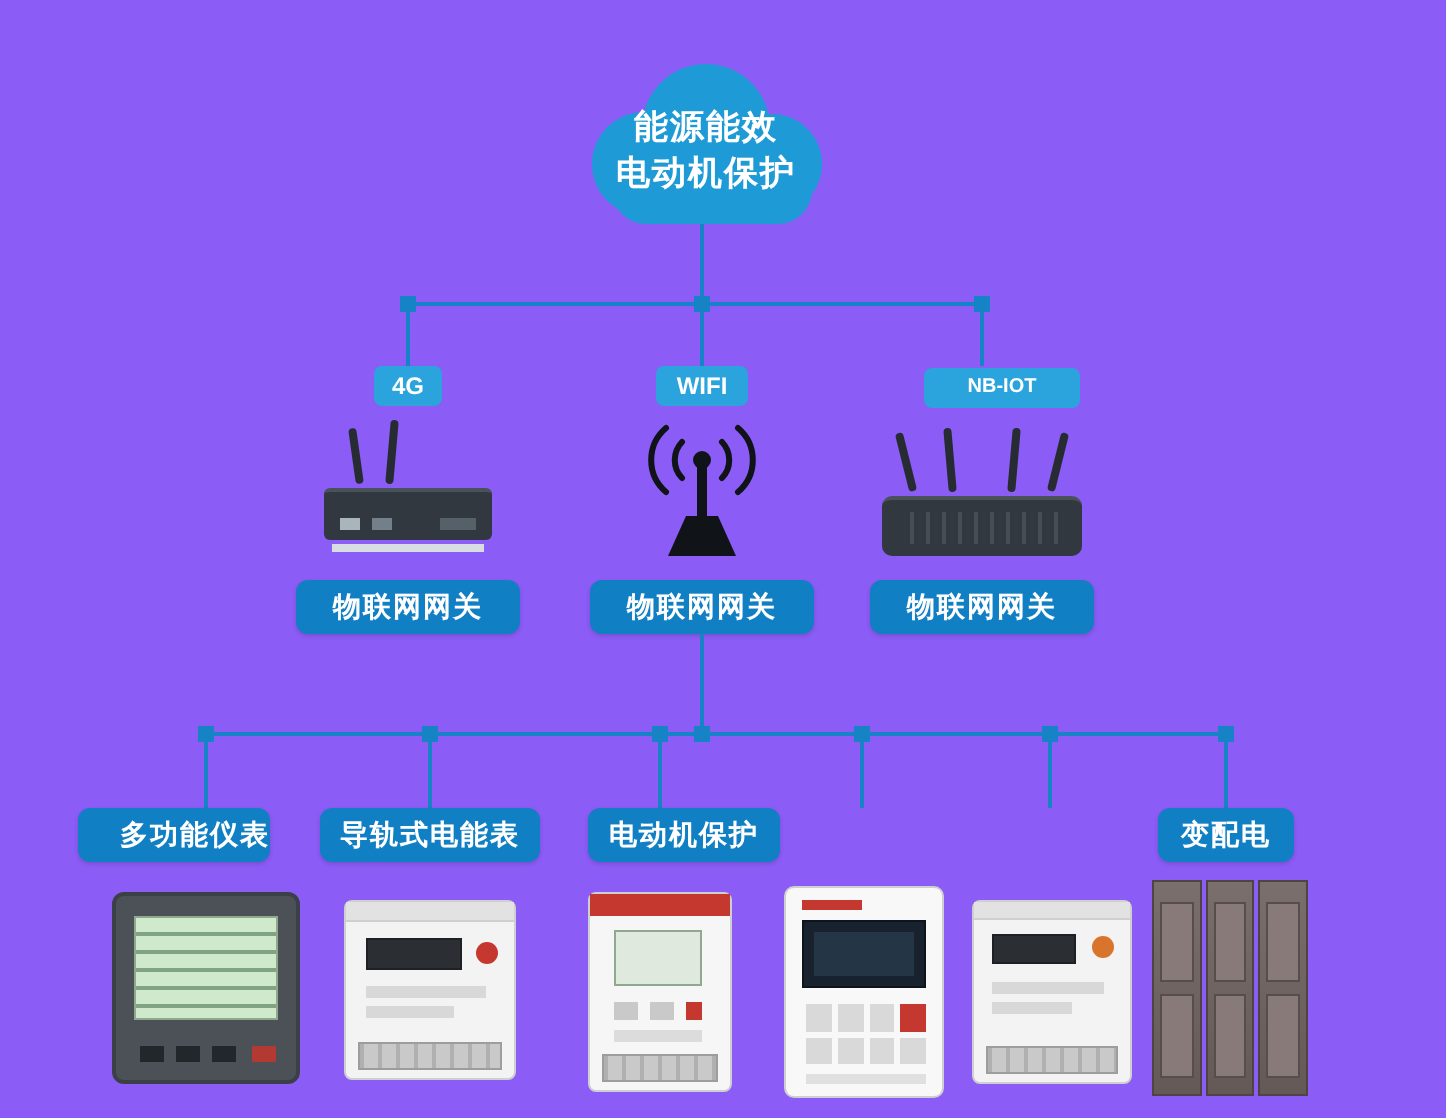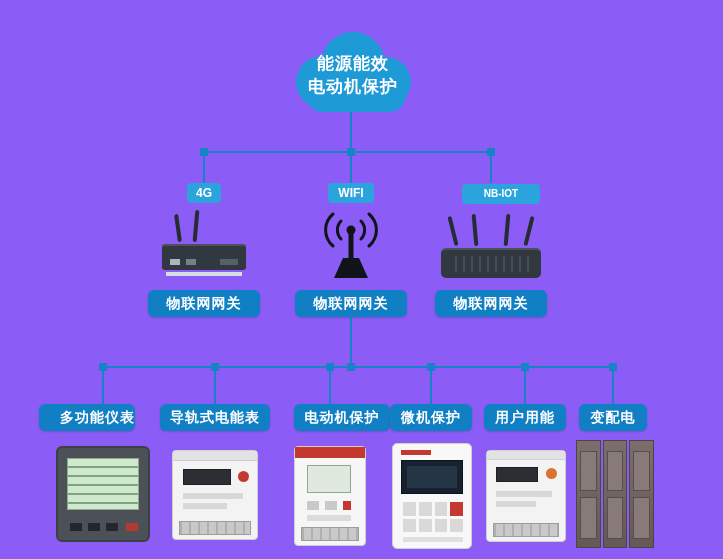--- a/index.html
+++ b/index.html
@@ -116,22 +116,20 @@
   <div class="line" style="left:102px; top:367px; width:2px; height:37px;"></div>
   <div class="line" style="left:214px; top:367px; width:2px; height:37px;"></div>
   <div class="line" style="left:329px; top:367px; width:2px; height:37px;"></div>
   <div class="line" style="left:430px; top:367px; width:2px; height:37px;"></div>
   <div class="line" style="left:524px; top:367px; width:2px; height:37px;"></div>
   <div class="line" style="left:612px; top:367px; width:2px; height:37px;"></div>
 
   <div class="plate" style="left:39px;  top:404px; width:96px;text-align:right;">多功能仪表</div>
   <div class="plate" style="left:160px; top:404px; width:110px;">导轨式电能表</div>
   <div class="plate" style="left:294px; top:404px; width:96px;">电动机保护</div>
-  <div class="plate" style="left:390px; top:404px; width:82px;">微机保护</div>
-  <div class="plate" style="left:484px; top:404px; width:82px;">用户用能</div>
   <div class="plate" style="left:579px; top:404px; width:68px;text-align:center;">变配电</div>
 
   <div class="prod" style="left:56px; top:446px; width:94px; height:96px;">
     <div style="position:absolute; inset:0; background:#4b5157; border:2px solid #3a4046; border-radius:6px;">
       <div class="lcd" style="left:9px; top:10px; right:9px; height:52px;
            background-image:repeating-linear-gradient(180deg, transparent 0 7px, #7fa383 7px 9px);"></div>
       <div style="position:absolute; left:12px; bottom:9px; width:12px; height:8px; background:#22272c;"></div>
       <div style="position:absolute; left:30px; bottom:9px; width:12px; height:8px; background:#22272c;"></div>
       <div style="position:absolute; left:48px; bottom:9px; width:12px; height:8px; background:#22272c;"></div>
       <div style="position:absolute; right:10px; bottom:9px; width:12px; height:8px; background:#b33a33;"></div>

